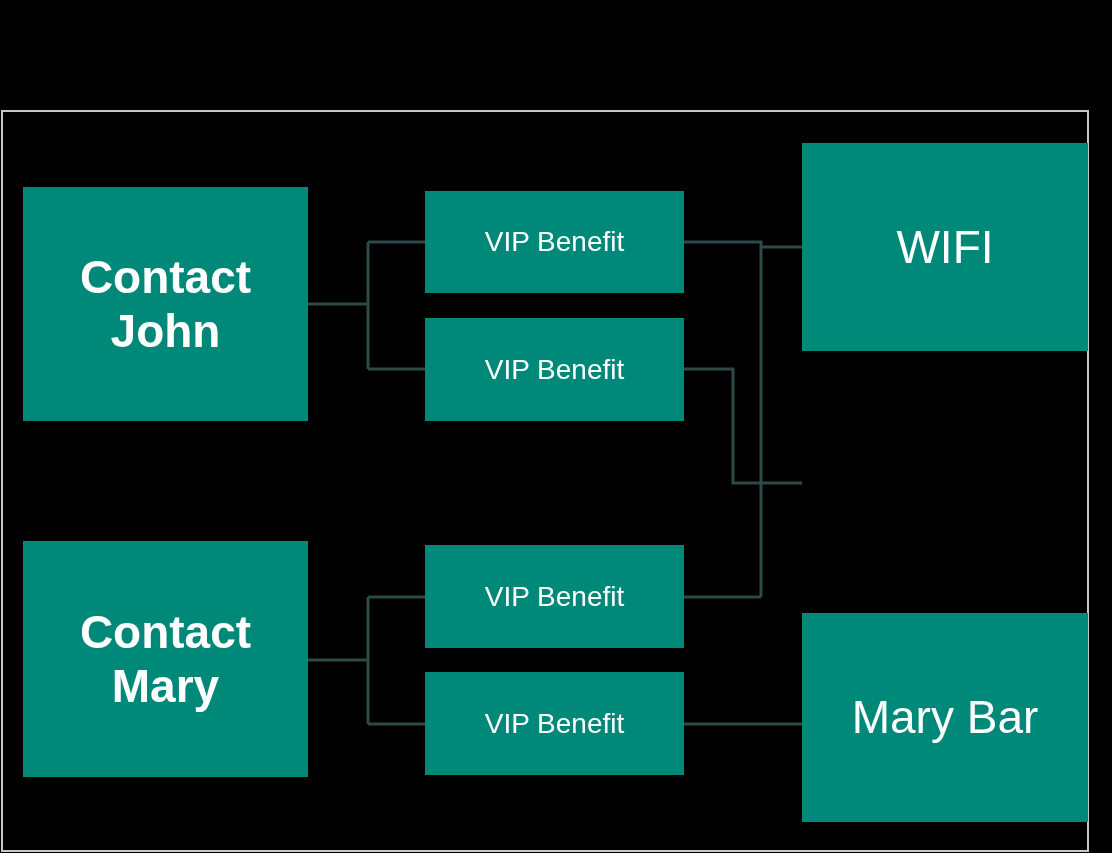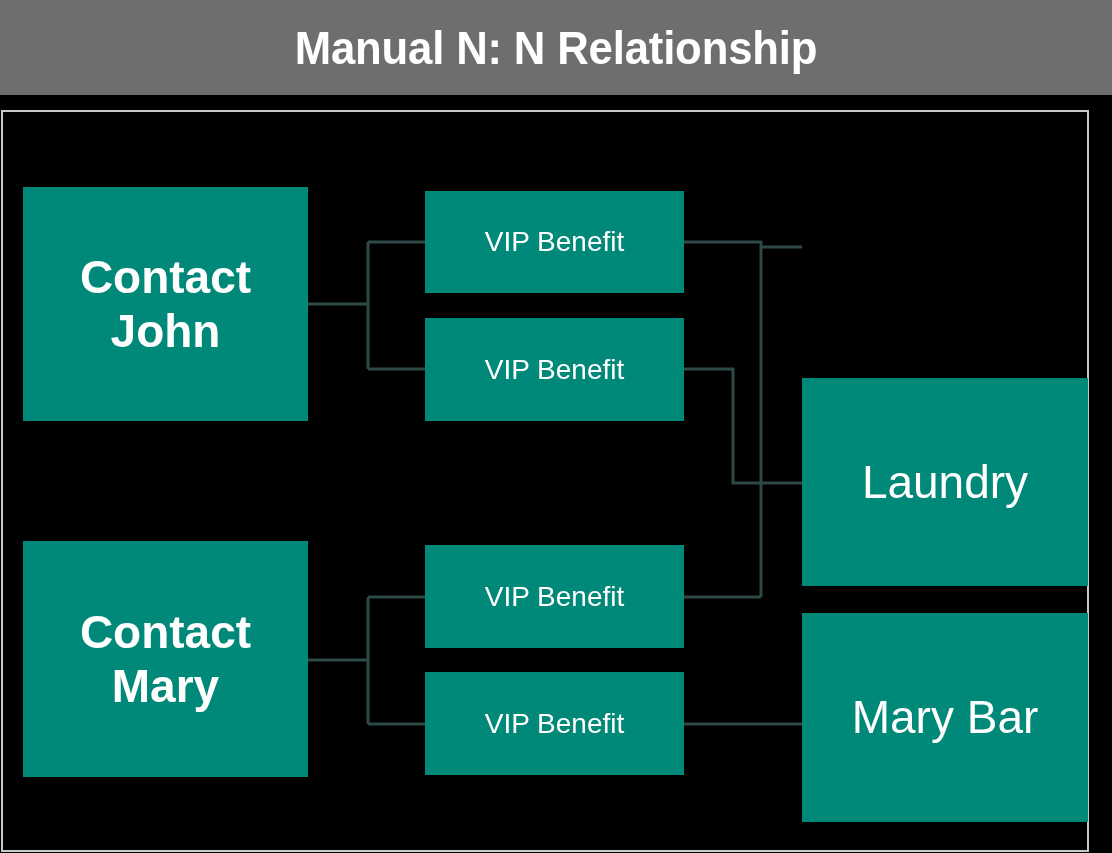--- a/index.html
+++ b/index.html
@@ -105,23 +105,20 @@
   
   #node-wifi     { left: 802px; top: 143px; width: 286px; height: 208px; }
   #node-laundry  { left: 802px; top: 378px; width: 286px; height: 208px; }
   #node-minibar  { left: 802px; top: 613px; width: 286px; height: 209px; }
 </style>
 </head>
 <body>
 
 <div id="stage">
 
-  <div id="header-bar">
-    <div id="header-title">Manual N: N Relationship</div>
-  </div>
 
   <div id="canvas"></div>
 
   <svg id="connectors" viewBox="0 0 1112 853" width="1112" height="853">
 
     <path d="M 308 304 L 368 304 M 368 242 L 368 369 M 368 242 L 425 242 M 368 369 L 425 369"></path>
 
     <path d="M 308 660 L 368 660 M 368 597 L 368 724 M 368 597 L 425 597 M 368 724 L 425 724"></path>
 
     <path d="M 684 242 L 761 242 L 761 597 M 761 247 L 802 247"></path>
@@ -140,18 +137,18 @@
 Mary</div>
 
   <div class="node benefit" id="node-vip-1">VIP Benefit</div>
 
   <div class="node benefit" id="node-vip-2">VIP Benefit</div>
 
   <div class="node benefit" id="node-vip-3">VIP Benefit</div>
 
   <div class="node benefit" id="node-vip-4">VIP Benefit</div>
 
+  <div class="node service" id="node-wifi">WIFI</div>
 
-  <div class="node service" id="node-laundry">Laundry</div>
 
   <div class="node service" id="node-minibar">Mary Bar</div>
 
 </div>
 
 </body></html>

